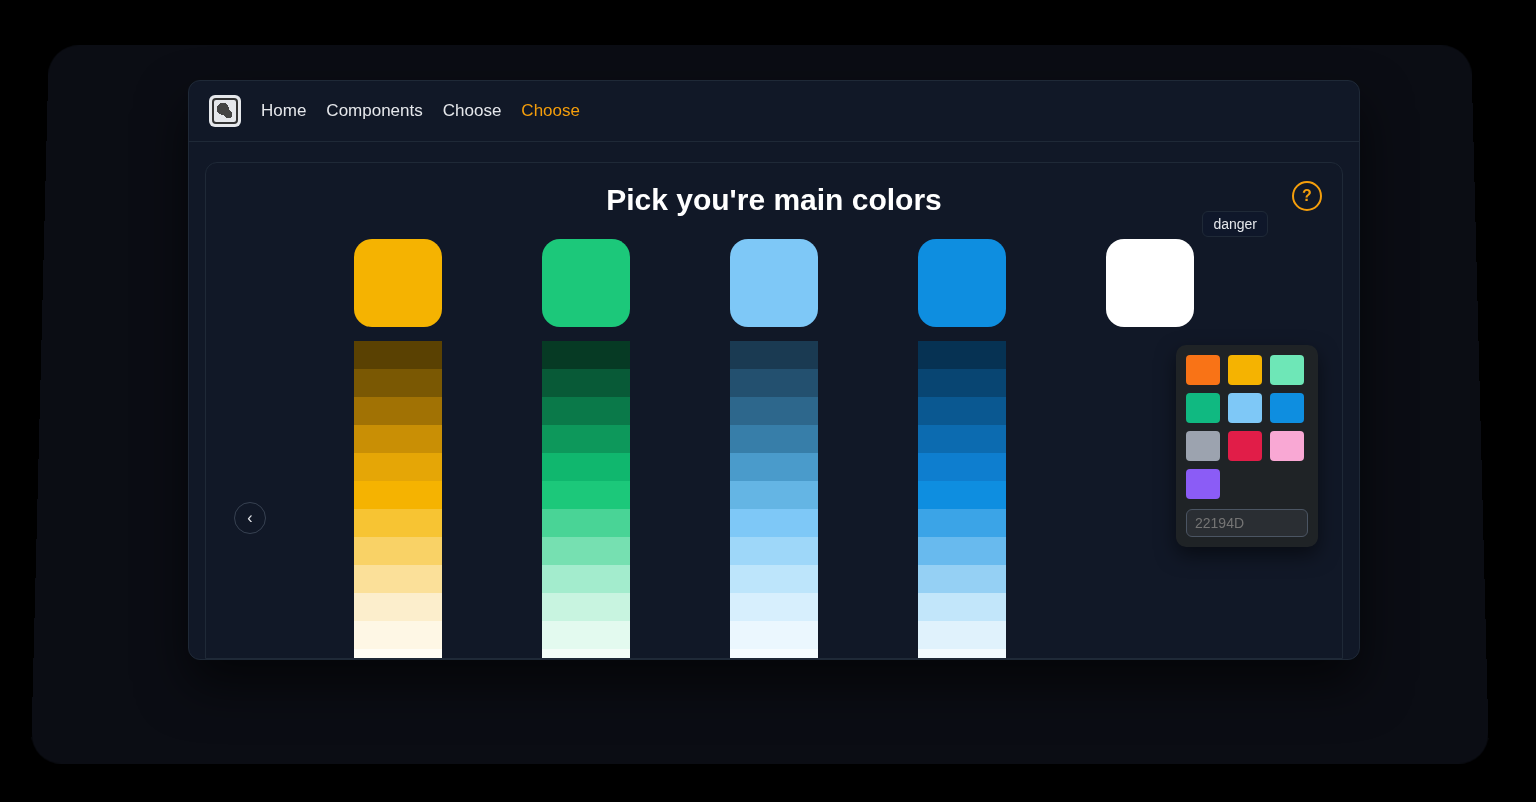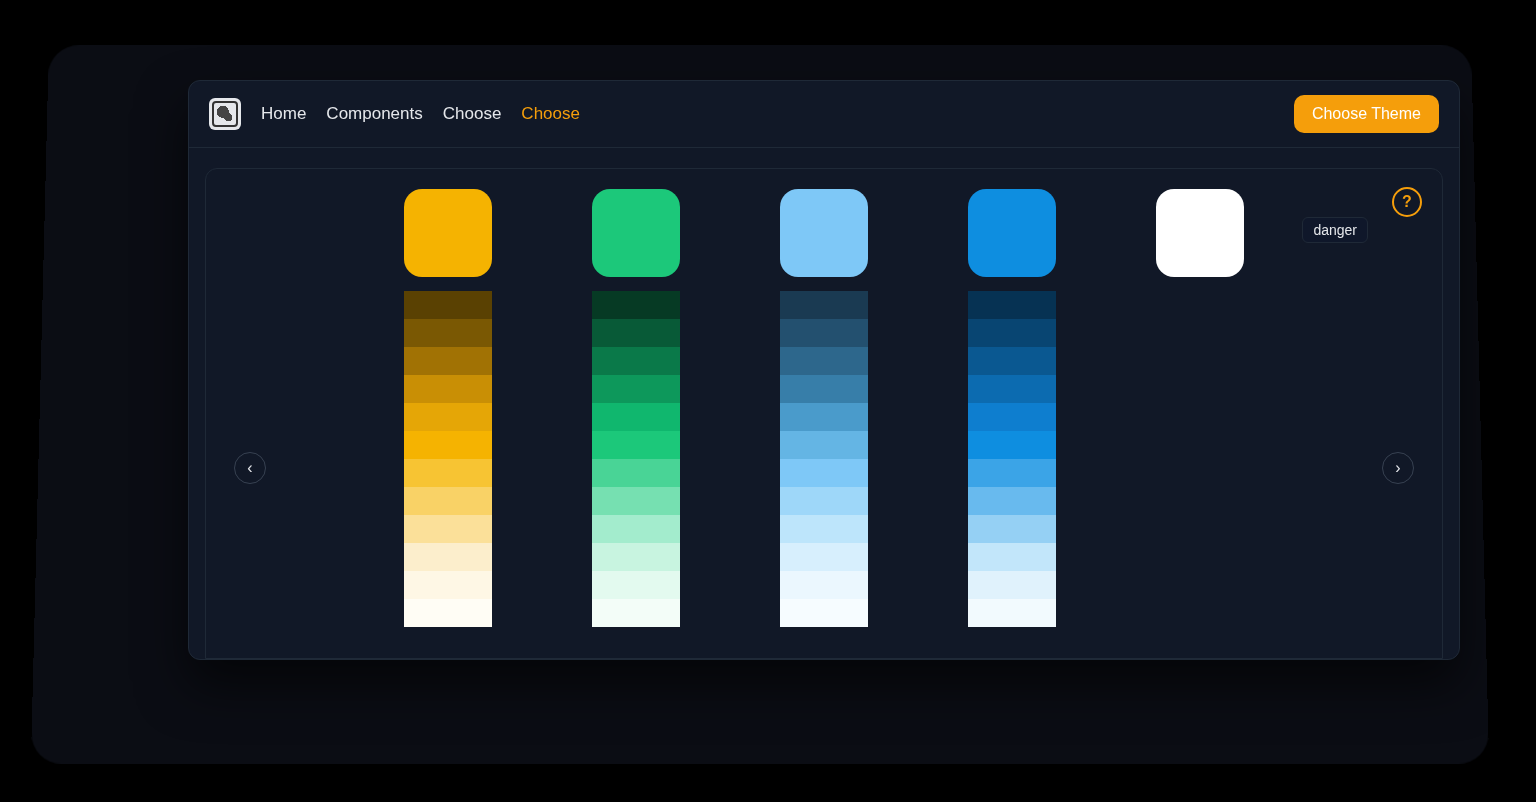--- a/index.html
+++ b/index.html
@@ -18,21 +18,21 @@
     width: 1440px;
     height: 720px;
     background: #0b0d14;
     border-radius: 30px;
     transform: perspective(2000px) rotateX(4deg);
   }
   .app-window {
     position: absolute;
     top: 80px;
     left: 188px;
-    width: 1272px;
+    width: 1172px;
     height: 580px;
     background: #111827;
     border-radius: 12px;
     border: 1px solid #1f2937;
     box-shadow: 0 25px 50px rgba(0,0,0,0.6);
     overflow: hidden;
     display: flex;
     flex-direction: column;
   }
   .navbar {
@@ -182,24 +182,24 @@
 <div class="app-window">
 
   <div class="navbar">
     <div class="logo"></div>
     <div class="nav-links">
       <span class="nav-link">Home</span>
       <span class="nav-link">Components</span>
       <span class="nav-link">Choose</span>
       <span class="nav-link active">Choose</span>
     </div>
-    <button class="choose-btn">Choose Theme</button>
   </div>
 
   <div class="content">
+    <h1 class="heading">Pick you're main colors</h1>
     <button class="help-btn">?</button>
     <div class="tooltip-badge">danger</div>
 
     <div class="carousel">
       <button class="arrow">
         <span>‹</span>
       </button>
 
       <div class="columns" id="columns">
           <div class="color-col">
@@ -272,15 +272,30 @@
           </div>
           <div class="color-col">
             <div class="swatch" style="background: rgb(255, 255, 255);"></div>
           </div>
         </div>
 
       <button class="arrow">
         <span>›</span>
       </button>
 
+      <div class="picker-pop">
+        <div class="picker-grid" id="picker-grid">
+            <div class="picker-cell" style="background: rgb(249, 115, 22);"></div>
+            <div class="picker-cell" style="background: rgb(245, 179, 1);"></div>
+            <div class="picker-cell" style="background: rgb(110, 231, 183);"></div>
+            <div class="picker-cell" style="background: rgb(16, 185, 129);"></div>
+            <div class="picker-cell" style="background: rgb(126, 200, 247);"></div>
+            <div class="picker-cell" style="background: rgb(14, 142, 224);"></div>
+            <div class="picker-cell" style="background: rgb(156, 163, 175);"></div>
+            <div class="picker-cell" style="background: rgb(225, 29, 72);"></div>
+            <div class="picker-cell" style="background: rgb(249, 168, 212);"></div>
+            <div class="picker-cell" style="background: rgb(139, 92, 246);"></div>
+          </div>
+        <input class="hex-input" placeholder="22194D" style="">
+      </div>
     </div>
   </div>
 </div>
 
 </body></html>

